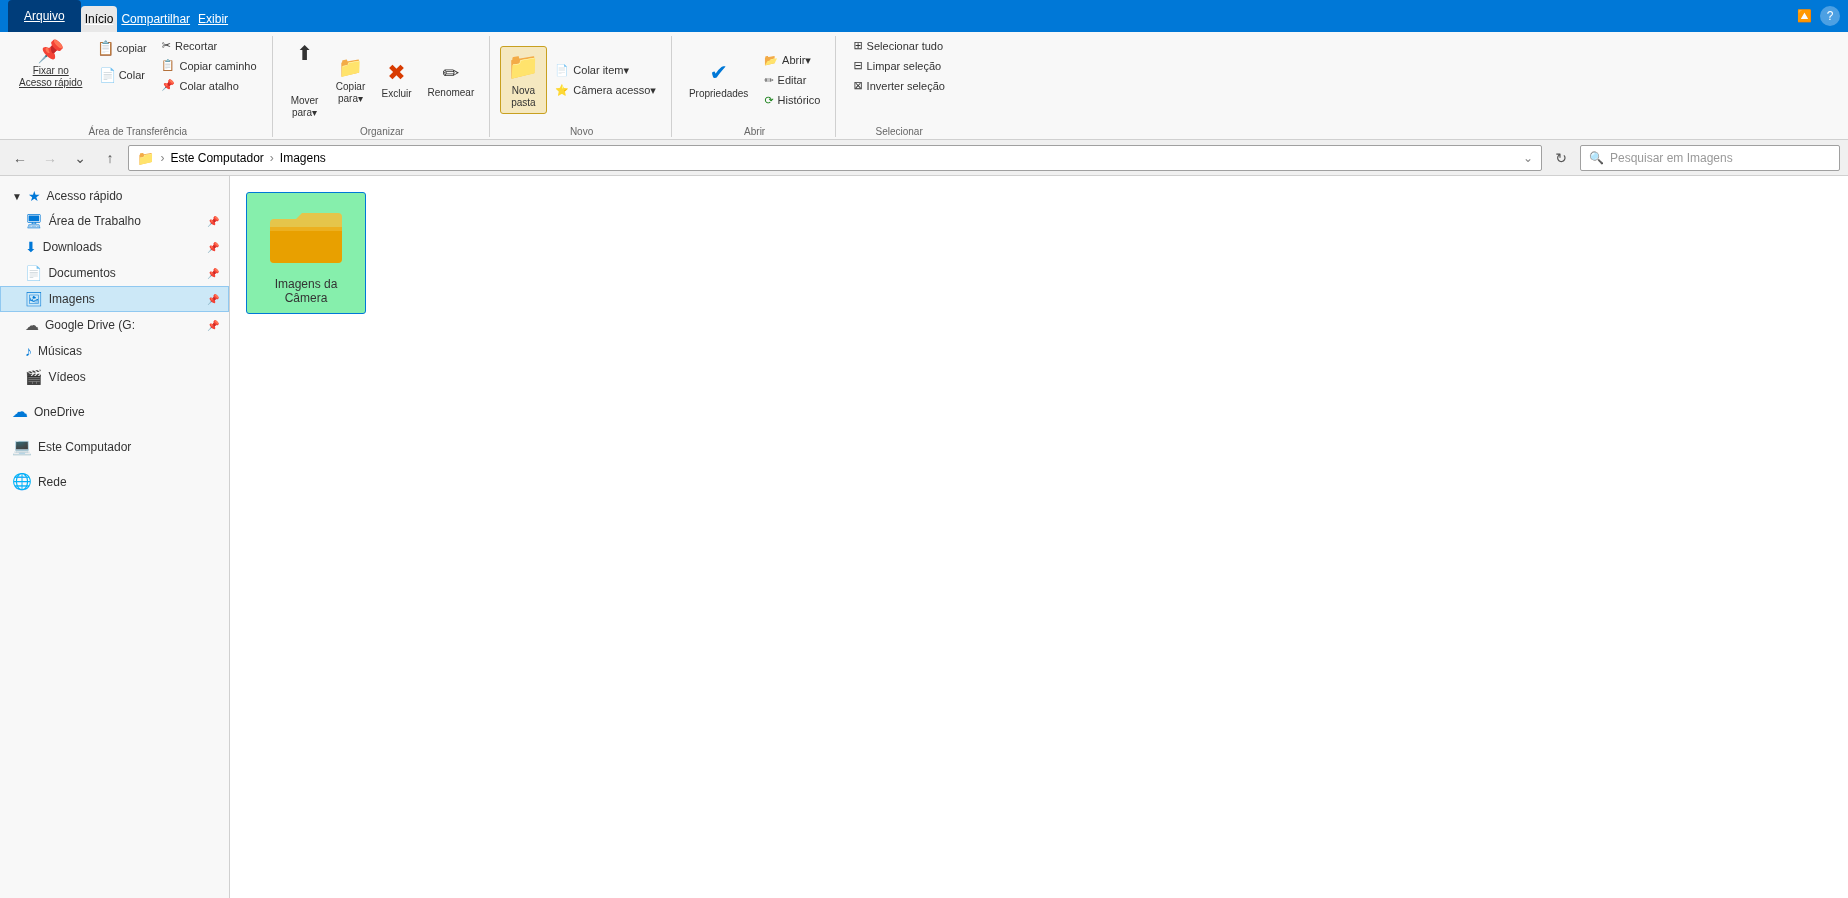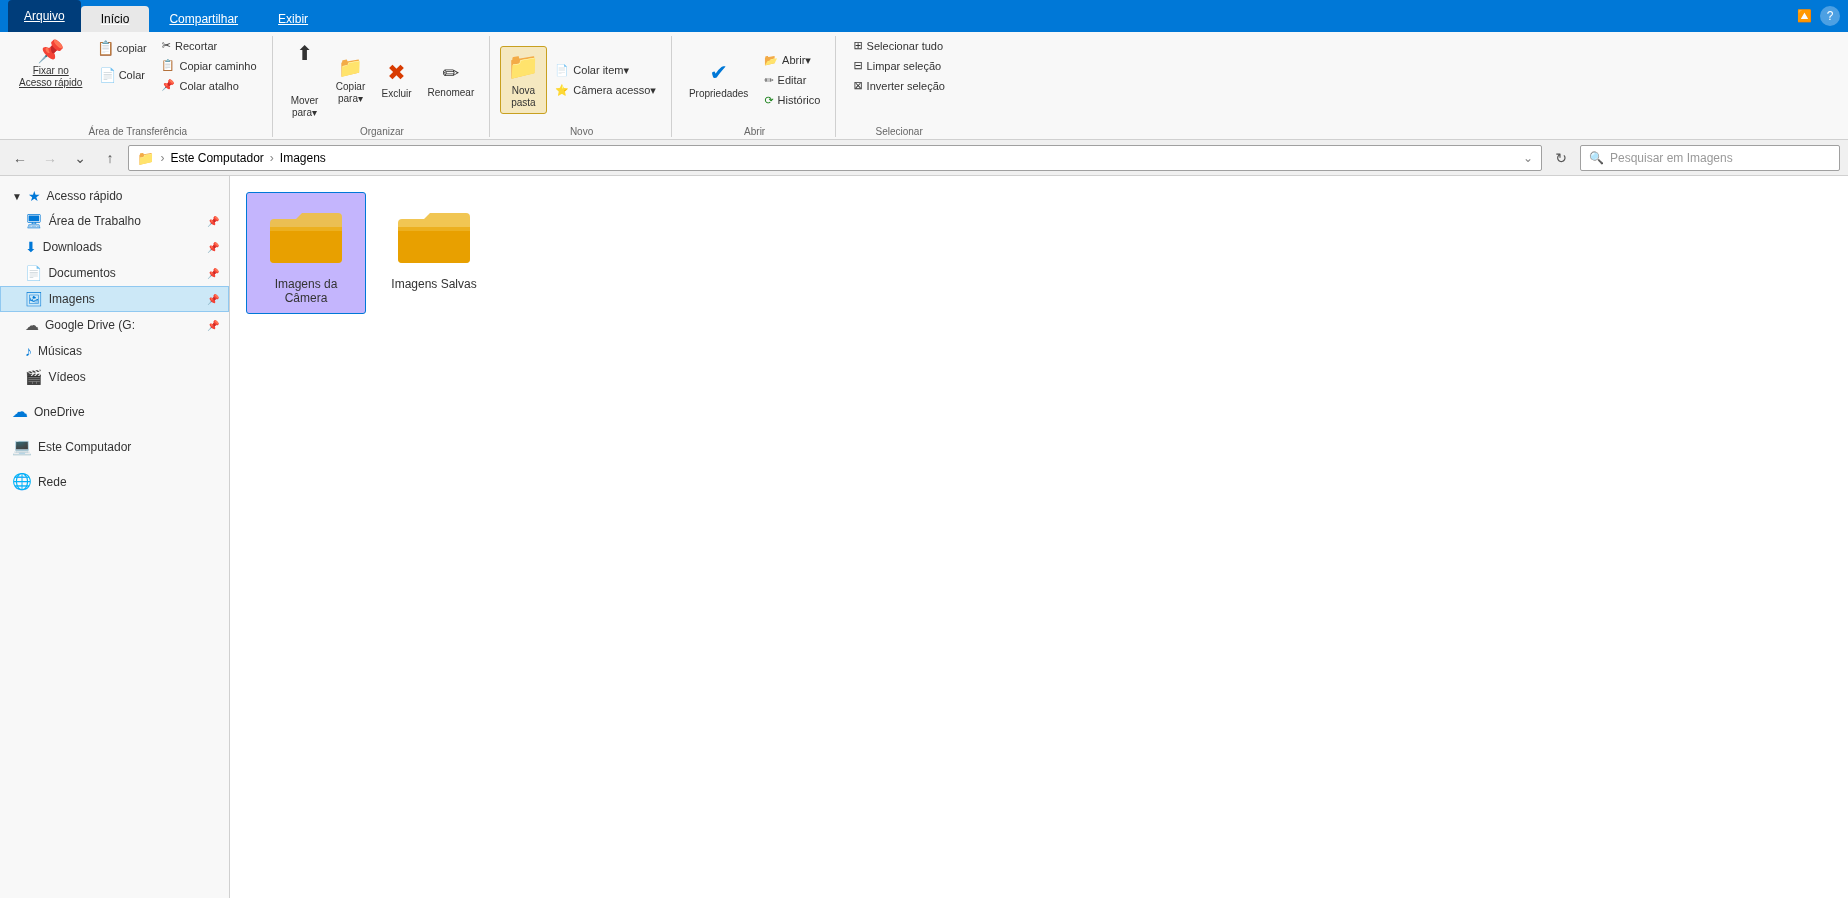--- a/index.html
+++ b/index.html
@@ -14,21 +14,21 @@
       justify-content: space-between;
       padding: 0 8px;
       color: white;
     }
     .title-bar-tabs {
       display: flex;
       align-items: flex-end;
       height: 100%;
     }
     .tab {
-      padding: 4px 20px;
+      padding: 4px 4px;
       font-size: 12px;
       cursor: pointer;
       height: 26px;
       display: flex;
       align-items: center;
       border-radius: 4px 4px 0 0;
     }
     .tab.active {
       background: #e8e8e8;
       color: #000;
@@ -234,21 +234,21 @@
       display: flex;
       flex-direction: column;
       align-items: center;
       width: 120px;
       padding: 8px;
       cursor: pointer;
       border: 1px solid transparent;
       border-radius: 3px;
       gap: 6px;
     }
-    .folder-item.selected { background: #c4b5fd; border-color: #0078d7; }
+    .folder-item.selected { background: #86efac; border-color: #0078d7; }
     .folder-label {
       font-size: 12px;
       text-align: center;
       color: #333;
       word-break: break-word;
       max-width: 110px;
     }
 
     
     .folder-svg { width: 80px; height: 70px; }
@@ -517,31 +517,20 @@
 
         <path d="M4 22 Q4 18 8 18 L30 18 L36 12 L72 12 Q76 12 76 16 L76 58 Q76 62 72 62 L8 62 Q4 62 4 58 Z" fill="#f0c040" opacity="0.9"></path>
 
         <path d="M4 26 L76 26 L76 58 Q76 62 72 62 L8 62 Q4 62 4 58 Z" fill="#e8a000"></path>
 
         <path d="M4 26 L76 26 L76 30 L4 30 Z" fill="#f0c040" opacity="0.5"></path>
       </svg>
       <span class="folder-label">Imagens da<br>Câmera</span>
     </div>
 
-    <div class="folder-item">
-      <svg class="folder-svg" viewBox="0 0 80 70">
-
-        <path d="M4 22 Q4 18 8 18 L30 18 L36 12 L72 12 Q76 12 76 16 L76 58 Q76 62 72 62 L8 62 Q4 62 4 58 Z" fill="#f0c040" opacity="0.9"></path>
-
-        <path d="M4 26 L76 26 L76 58 Q76 62 72 62 L8 62 Q4 62 4 58 Z" fill="#e8a000"></path>
-
-        <path d="M4 26 L76 26 L76 30 L4 30 Z" fill="#f0c040" opacity="0.5"></path>
-      </svg>
-      <span class="folder-label">Imagens Salvas</span>
-    </div>
   </div>
 </div>
 
 <div class="status-bar">
   
 </div>
 
 <style>
 .title-bar-tabs {
   gap: 0;

